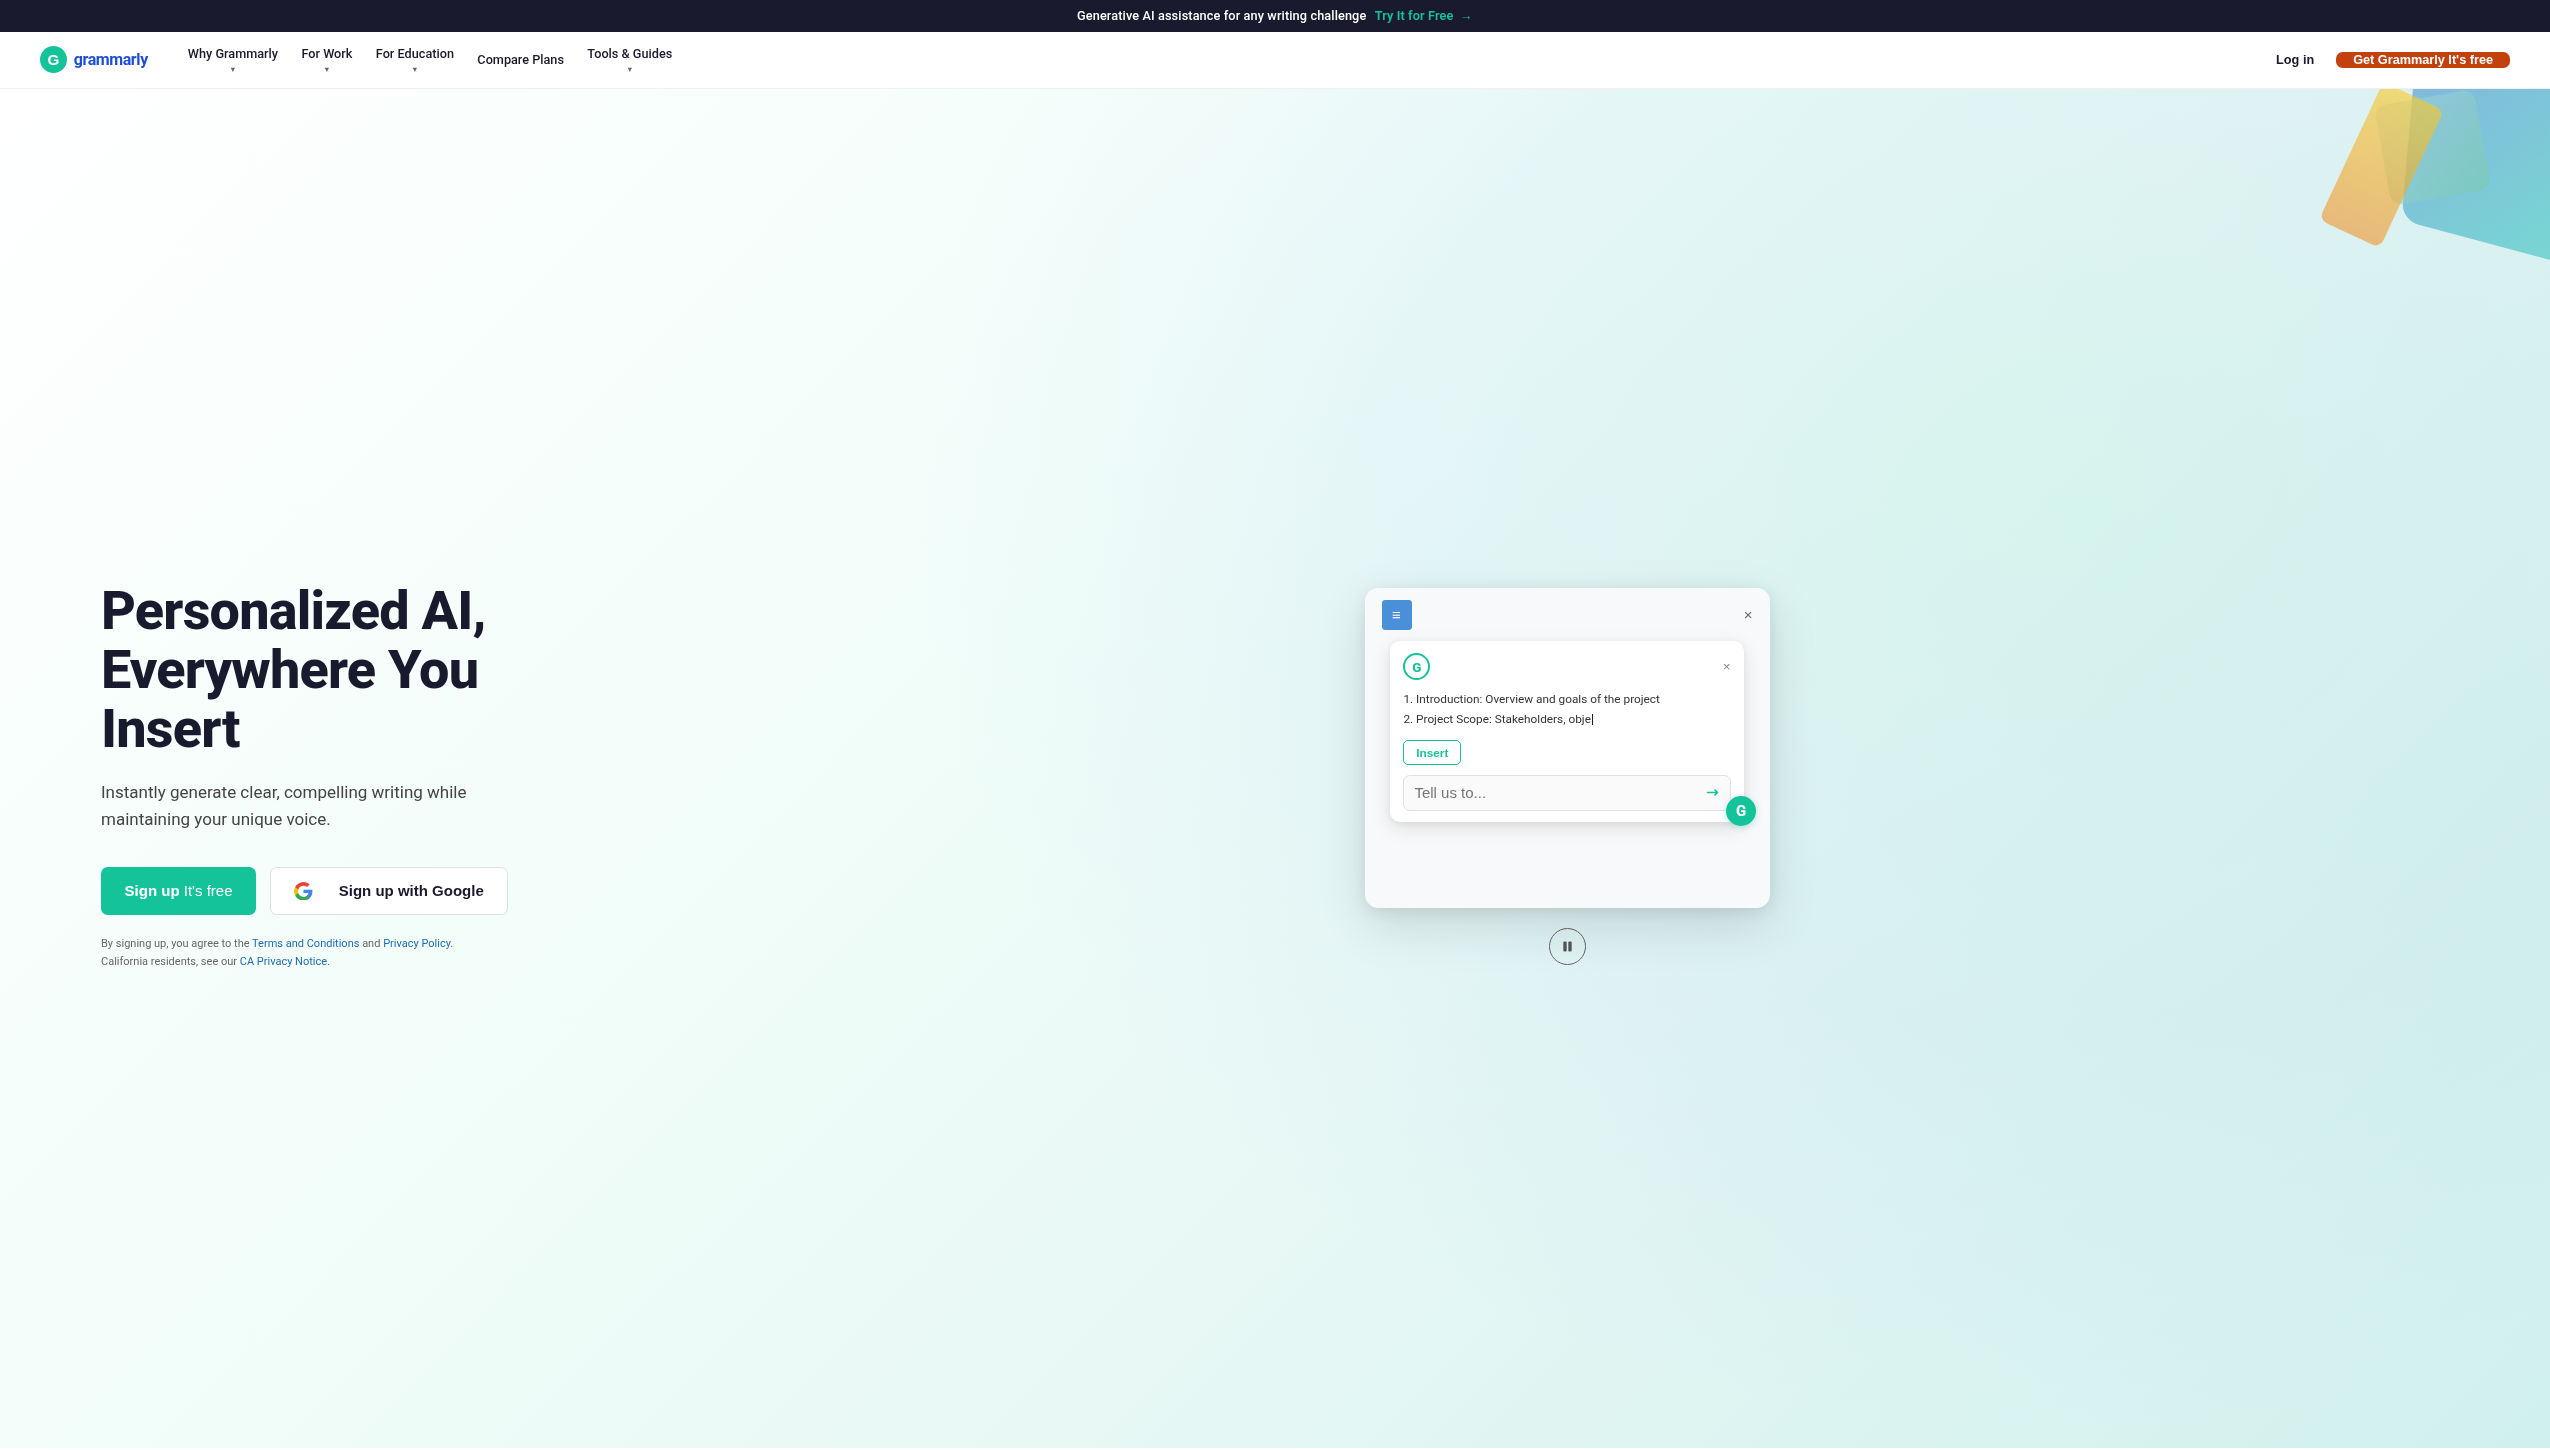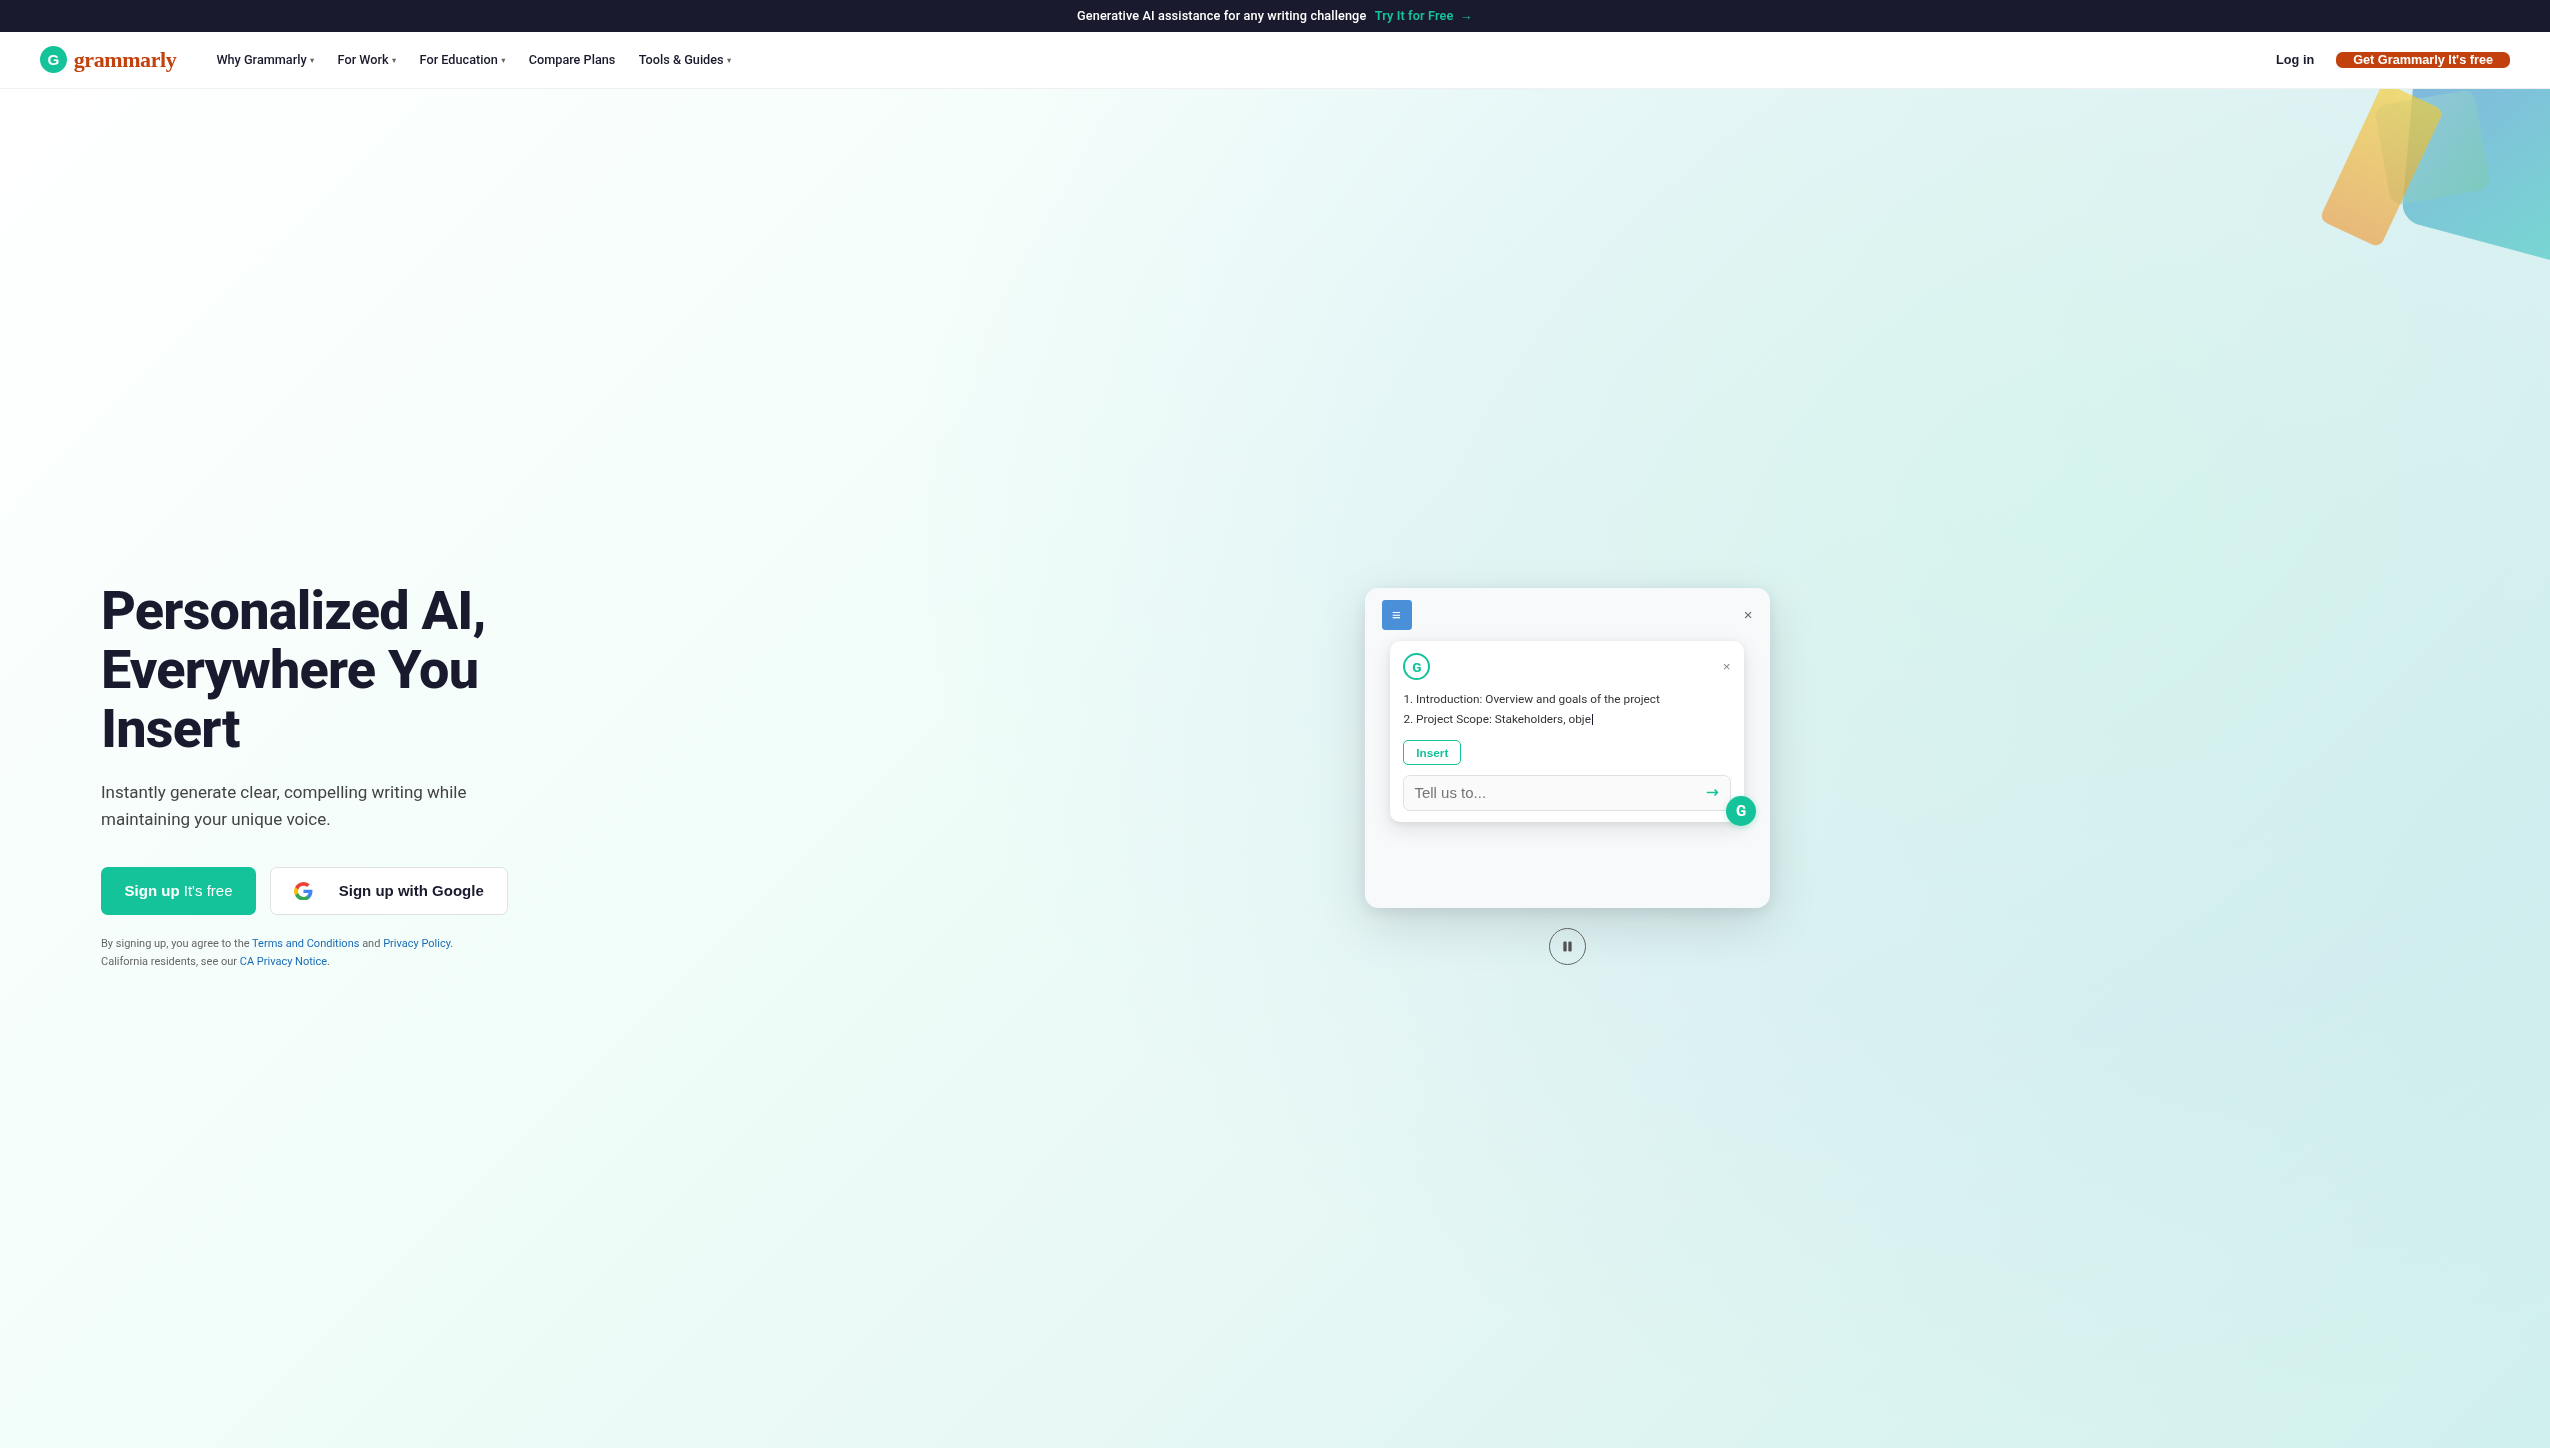--- a/index.html
+++ b/index.html
@@ -40,43 +40,43 @@
       align-items: center;
       gap: 6.7px;
       margin-right: 30px;
       text-decoration: none;
     }
     .logo-icon {
       width: 27px;
       height: 27px;
     }
     .logo-text {
-      font-size: 22px;
+      font-size: 16px;
       font-weight: 700;
-      color: #c2410c;
+      color: #1d4ed8;
       letter-spacing: -0.4px;
-      font-family: Liberation Serif, serif;
     }
     .nav-links {
       display: flex;
       align-items: center;
       gap: 3.4px;
       flex: 1;
     }
     .nav-item {
       display: flex;
       align-items: center;
       gap: 3.4px;
       padding: 6.7px 10px;
       font-size: 12.7px;
       color: #1a1a2e;
       cursor: pointer;
       border-radius: 6.7px;
       font-weight: 500;
       white-space: nowrap;
+      flex-direction: column;
     }
     .nav-item .chevron {
       font-size: 8.4px;
       color: #666;
     }
     .nav-actions {
       display: flex;
       align-items: center;
       gap: 12px;
     }

